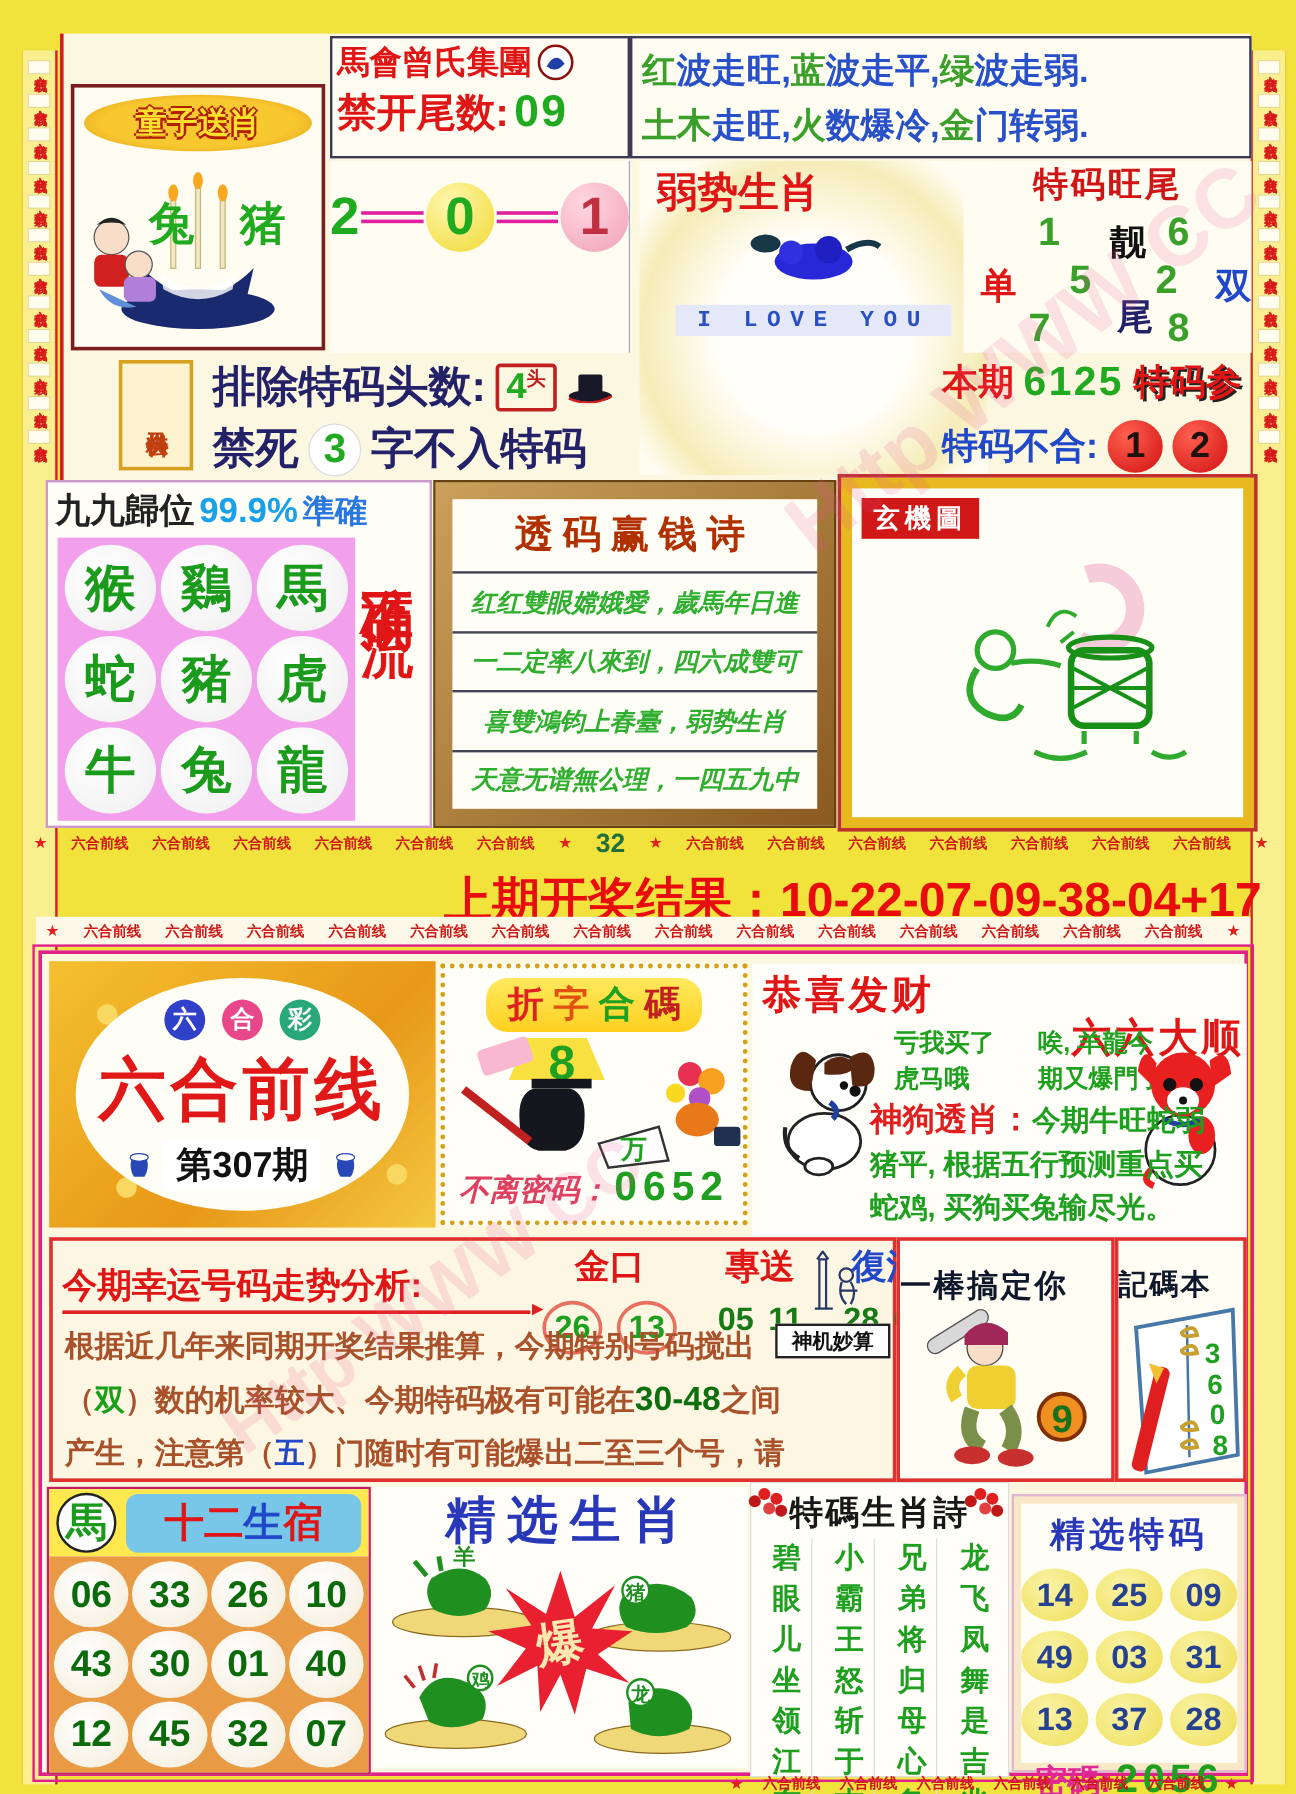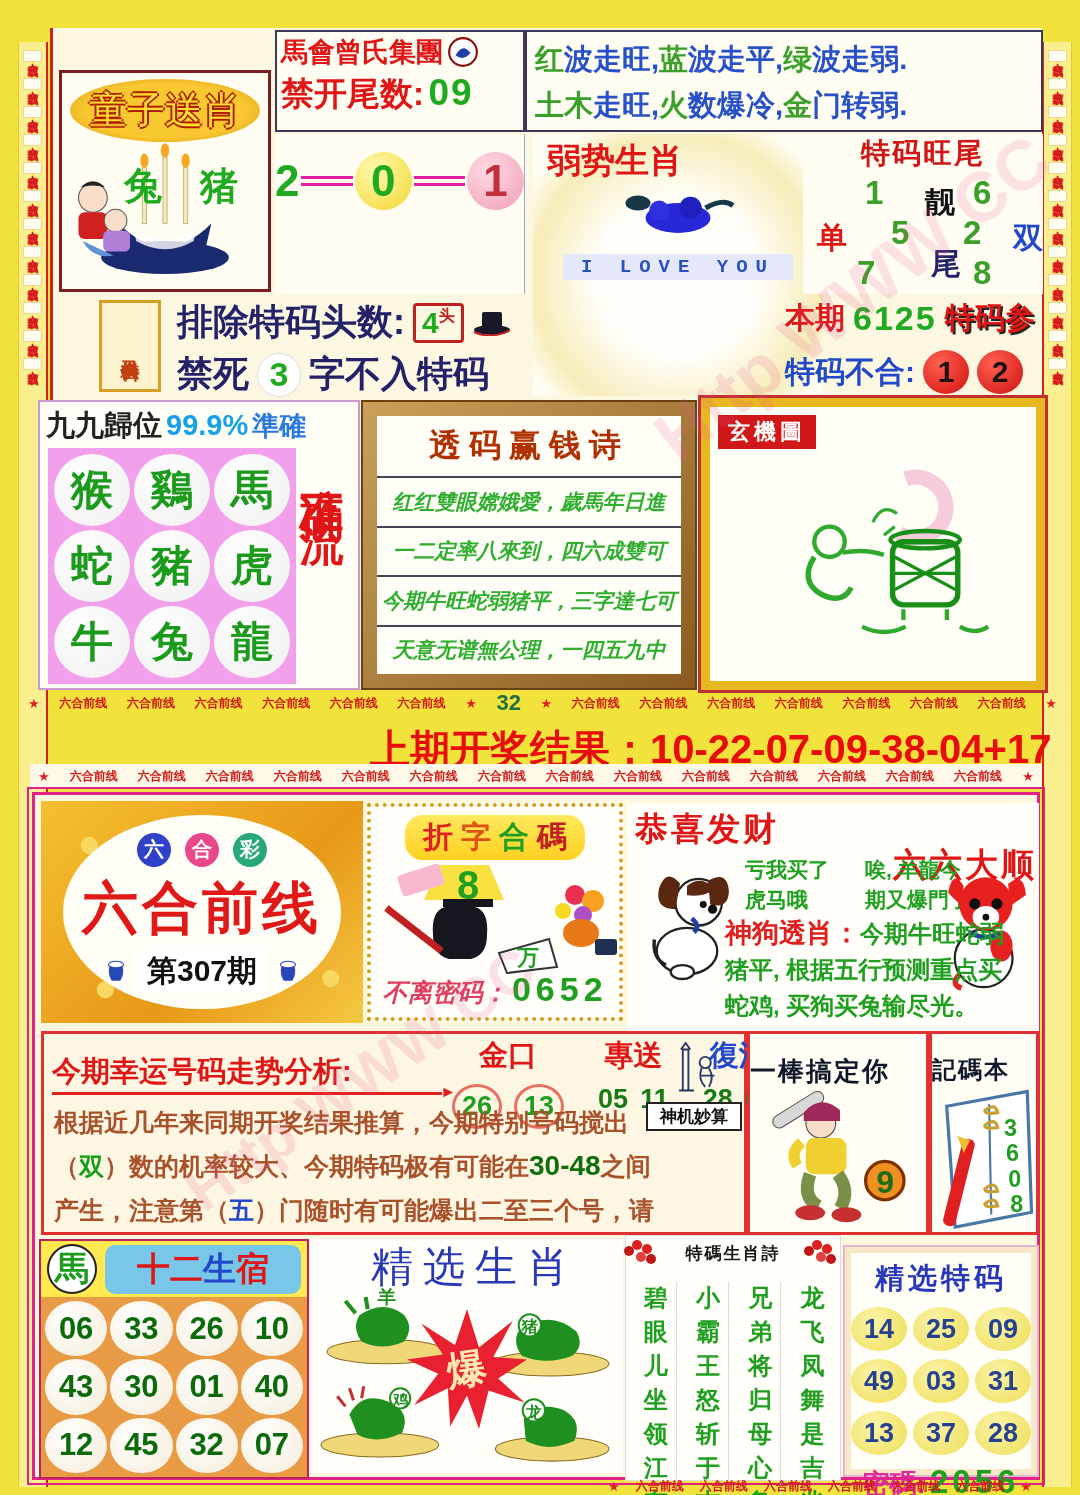--- a/index.html
+++ b/index.html
@@ -14,21 +14,21 @@
   .vstrip.right{border-left:2px solid #d02020;border-right:1px solid #e8c820;}
   .strip-box{writing-mode:vertical-rl;text-orientation:upright;color:#d61a1a;font-size:11px;font-weight:bold;
              background:#fffdf0;padding:3px 1px;border:1px solid #e8d88a;letter-spacing:1px;}
   .hstrip{position:absolute;display:flex;align-items:center;gap:6px;justify-content:space-between;padding:0 8px;}
   .hstrip .lbl{color:#cf1717;font-size:12px;font-weight:bold;white-space:nowrap;}
   .hstrip .star{color:#e02020;font-size:13px;}
   .hstrip .pageno{color:#1f6f3f;font-size:22px;font-weight:bold;}
   
   .tz-title{display:flex;justify-content:center;gap:6px;background:radial-gradient(ellipse at center,#f8c830 60%,#d89010 100%);
             border-radius:50%;margin:6px 8px 0;padding:6px 0;}
-  .tz-title span{color:#ffe030;font-size:38px;font-weight:normal;
+  .tz-title span{color:#ffe030;font-size:26px;font-weight:bold;
        text-shadow:-2px 0 #b02000,2px 0 #b02000,0 -2px #b02000,0 2px #b02000;}
   .tz-animal{position:absolute;color:#1faa1f;font-size:38px;font-weight:bold;}
   .mh-org{color:#e01515;font-size:27px;font-weight:bold;white-space:nowrap;}
   .mh-ban{color:#e01515;font-size:33px;font-weight:bold;}
   .mh-val{color:#1faa1f;font-size:37px;font-weight:bold;letter-spacing:2px;}
   .wave-line{font-size:29px;font-weight:bold;white-space:nowrap;line-height:46px;}
   .wave-line .g{color:#3aa02a;} .wave-line .b{color:#2850c8;}
   .th-title{color:#8a1f9a;font-size:42px;font-weight:bold;letter-spacing:14px;text-align:center;}
   .th-row{display:flex;align-items:center;justify-content:center;gap:2px;margin-top:18px;}
   .th-link{width:52px;height:10px;border-top:3px solid #e020a0;border-bottom:3px solid #e020a0;}
@@ -120,21 +120,21 @@
   .sp-title{color:#0f172a;font-size:26px;font-weight:bold;text-align:left;letter-spacing:2px;padding-top:20px;}
   .tw-head{position:absolute;left:0;right:0;top:0;height:56px;background:#ffe94e;display:flex;align-items:center;gap:8px;padding:0 6px;}
   .tw-zo{width:50px;height:50px;border-radius:50%;background:#fff;border:2px solid #222;display:flex;align-items:center;
          justify-content:center;color:#1b9b1b;font-size:34px;font-weight:bold;}
   .tw-title{flex:1;background:#79c7e8;border-radius:10px;text-align:center;font-size:33px;font-weight:bold;padding:2px 0;}
   .tw-title .r{color:#e01515;} .tw-title .bl{color:#2048c8;}
   .tw-grid{position:absolute;left:0;right:0;top:56px;bottom:0;background:#e89a45;display:grid;
            grid-template-columns:repeat(4,1fr);grid-template-rows:repeat(3,1fr);gap:3px;padding:4px;}
   .tw-cell{background:radial-gradient(circle at 40% 35%,#fff,#f4ecd8);border-radius:50%;display:flex;align-items:center;
            justify-content:center;color:#0b6b0b;font-size:31px;font-weight:bold;}
-  .sz-title{color:#2838b8;font-size:42px;font-weight:normal;text-align:center;letter-spacing:10px;padding-left:16px;}
+  .sz-title{color:#2838b8;font-size:42px;font-weight:bold;text-align:center;letter-spacing:10px;padding-left:16px;}
   .burst{position:absolute;background:#e82030;display:flex;align-items:center;justify-content:center;
          clip-path:polygon(50% 0,60% 32%,88% 10%,72% 40%,100% 42%,76% 58%,98% 78%,68% 68%,60% 100%,50% 72%,36% 98%,34% 66%,6% 80%,26% 54%,0 42%,30% 38%,12% 12%,40% 30%);}
   .burst span{color:#ffe8b0;font-size:40px;font-weight:bold;transform:rotate(-8deg);}
   .pm2-cols{position:absolute;display:flex;justify-content:space-around;}
   .pm2-col{display:flex;flex-direction:column;align-items:center;gap:2px;color:#1f9f1f;font-size:24px;font-weight:bold;
            border-right:1px solid #ddd;padding:0 8px;}
   .pm2-col:last-child{border-right:none;}
   .flower{position:absolute;width:10px;height:10px;border-radius:50%;background:#e02020;
           box-shadow:10px 4px 0 #e02020,-8px 6px 0 #c01818,4px 12px 0 #e04040,14px 14px 0 #c01818;}
   .st-outer{position:absolute;background:#f8e8c8;border:2px solid #e0b8d0;padding:6px;}
@@ -329,21 +329,21 @@
         </div>
       <div class="jj-slogan" style="right:6px;top:52px;">准确一流</div>
     </div>
 
     <div class="poem-frame" style="left:308px;top:372px;width:336px;height:290px;">
       <div class="poem-inner">
         <div class="poem-title">透码赢钱诗</div>
         <div id="poem-lines" style="flex:1;display:flex;flex-direction:column;">
             <div class="poem-line">红红雙眼嫦娥愛，歲馬年日進</div>
             <div class="poem-line">一二定率八來到，四六成雙可</div>
-            <div class="poem-line">今期牛旺蛇弱猪平，三字達七可</div>
+            <div class="poem-line">喜雙鴻钧上春臺，弱势生肖</div>
             <div class="poem-line">天意无谱無公理，一四五九中</div>
           </div>
       </div>
     </div>
 
     <div class="xj-frame" style="left:648px;top:370px;width:344px;height:292px;">
       <div class="xj-label">玄機圖</div>
       <svg viewBox="0 0 300 240" style="position:absolute;left:0;top:0;width:100%;height:100%;">
         <path d="M180 60 a28 28 0 1 1 -6 50" stroke="#f0a8c8" stroke-width="14" fill="none" opacity="0.6"></path>
         <circle cx="110" cy="118" r="14" fill="none" stroke="#2faa2f" stroke-width="4"></circle>
@@ -609,21 +609,21 @@
         <text x="208" y="131" font-size="16" font-weight="bold" fill="#1f8f1f">龙</text>
       </svg>
       <div class="burst" style="left:96px;top:70px;width:120px;height:120px;">
         <span>爆</span>
       </div>
     </div>
 
     <div class="abs" style="left:590px;top:440px;width:216px;height:246px;background:#fffef8;border:1px solid #ddd;">
       <i class="flower" style="left:6px;top:4px;"></i>
       <i class="flower" style="right:18px;top:4px;"></i>
-      <div style="text-align:center;font-size:17px;font-weight:bold;color:#181818;padding-top:6px;letter-spacing:2px;">特碼生肖詩</div>
+      <div style="text-align:center;font-size:28px;font-weight:bold;color:#181818;padding-top:6px;letter-spacing:2px;">特碼生肖詩</div>
       <div class="pm2-cols" id="poem2-cols" style="left:4px;top:46px;width:208px;">
           <div class="pm2-col">
             <span>碧</span>
             <span>眼</span>
             <span>儿</span>
             <span>坐</span>
             <span>领</span>
             <span>江</span>
             <span>东</span>
           </div>

